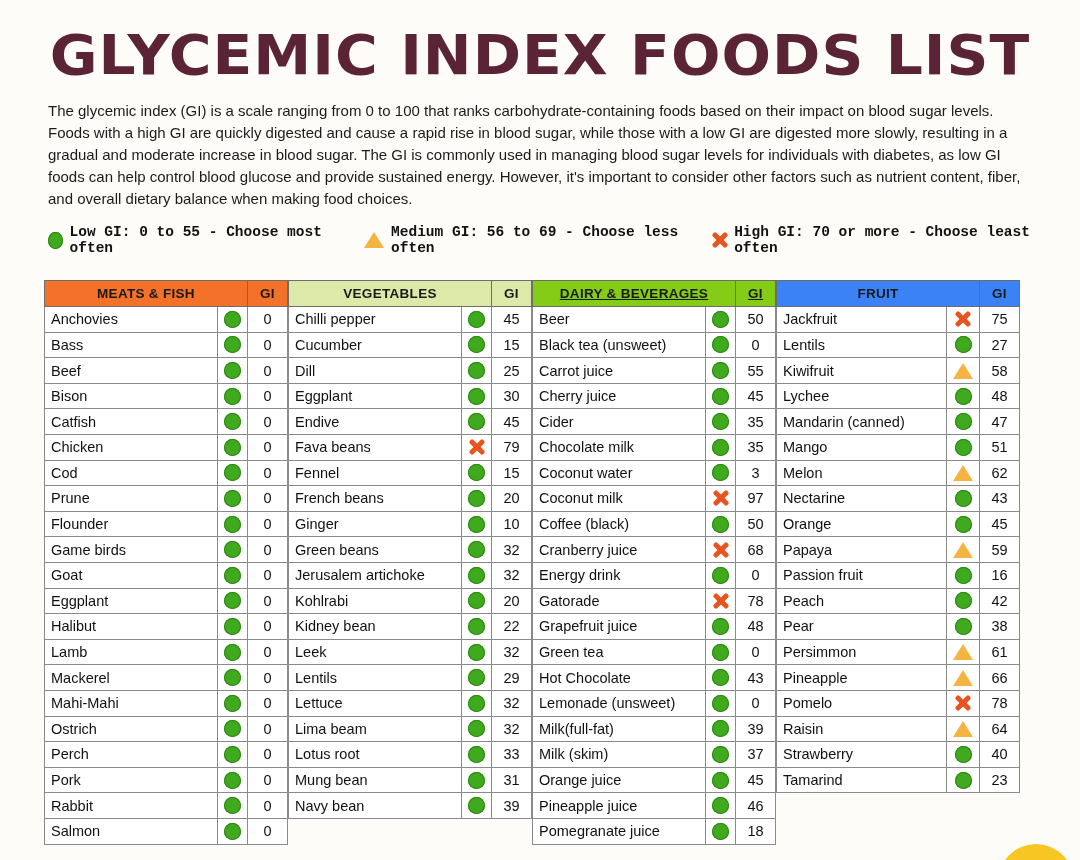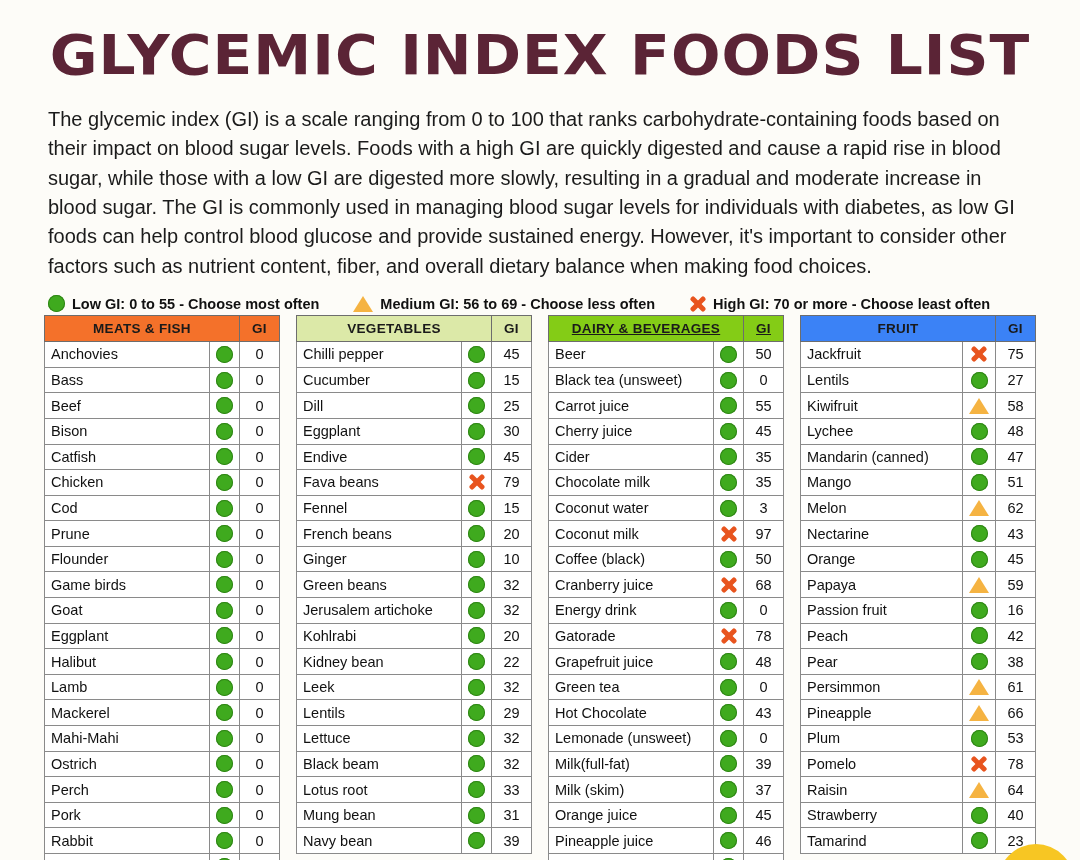--- a/index.html
+++ b/index.html
@@ -21,36 +21,37 @@
     font-family: "DejaVu Sans", sans-serif;
     font-weight: bold;
     font-size: 56px;
     letter-spacing: 1px;
     color: #5b2436;
     margin: 26px 0 14px 0;
     transform: scaleX(1.04);
     line-height: 1.05;
   }
   .intro {
-    font-size: 20px;
+    font-size: 15px;
     line-height: 1.47;
     color: #1b1b1b;
     text-align: left;
     padding: 0 4px;
     margin-bottom: 14px;
   }
   .legend {
     display: flex;
     align-items: center;
     gap: 0px;
     padding: 0 4px;
-    margin-bottom: 3px;
+    margin-bottom: 24px;
     font-size: 14.5px;
     font-weight: bold;
     color: #111;
+    font-family: Liberation Mono, monospace;
   }
   .legend-item { display: flex; align-items: center; gap: 7px; }
   .legend-item + .legend-item { margin-left: 34px; }
 
   .dot-green {
     width: 17px; height: 17px; border-radius: 50%;
     background: #3faa1e; display: inline-block;
     box-shadow: inset 0 0 0 1px #2f8416;
   }
   .tri-orange {
@@ -65,21 +66,20 @@
   }
   .x-red::before, .x-red::after {
     content: ""; position: absolute; left: 50%; top: 50%;
     width: 19px; height: 5px; background: #e8541e; border-radius: 2px;
   }
   .x-red::before { transform: translate(-50%,-50%) rotate(45deg); }
   .x-red::after  { transform: translate(-50%,-50%) rotate(-45deg); }
 
   .columns {
     display: flex;
-    gap: 16px;
     padding: 0 0px;
   }
   .col { width: 244px; }
 
   table.gi {
     width: 100%;
     border-collapse: collapse;
     font-size: 14.5px;
   }
   table.gi th.hd {
@@ -491,21 +491,21 @@
             <tr>
               <td class="name">Lettuce</td>
               <td class="icon">
                 <div class="icon-wrap">
                   <span class="dot-green"></span>
                 </div>
               </td>
               <td class="val">32</td>
             </tr>
             <tr>
-              <td class="name">Black beam</td>
+              <td class="name">Lima beam</td>
               <td class="icon">
                 <div class="icon-wrap">
                   <span class="dot-green"></span>
                 </div>
               </td>
               <td class="val">32</td>
             </tr>
             <tr>
               <td class="name">Lotus root</td>
               <td class="icon">
@@ -877,29 +877,20 @@
             <tr>
               <td class="name">Pineapple</td>
               <td class="icon">
                 <div class="icon-wrap">
                   <span class="tri-orange"></span>
                 </div>
               </td>
               <td class="val">66</td>
             </tr>
             <tr>
-              <td class="name">Plum</td>
-              <td class="icon">
-                <div class="icon-wrap">
-                  <span class="dot-green"></span>
-                </div>
-              </td>
-              <td class="val">53</td>
-            </tr>
-            <tr>
               <td class="name">Pomelo</td>
               <td class="icon">
                 <div class="icon-wrap">
                   <span class="x-red"></span>
                 </div>
               </td>
               <td class="val">78</td>
             </tr>
             <tr>
               <td class="name">Raisin</td>

